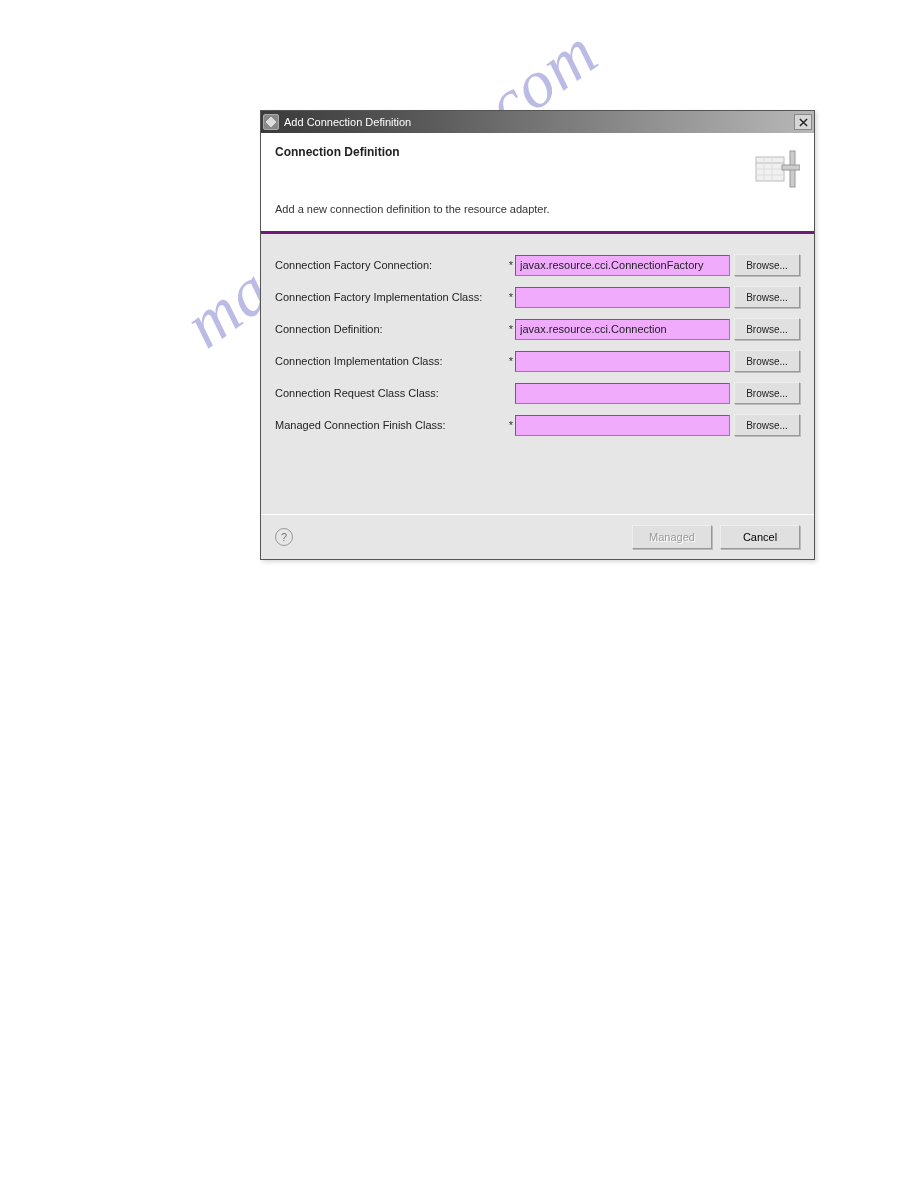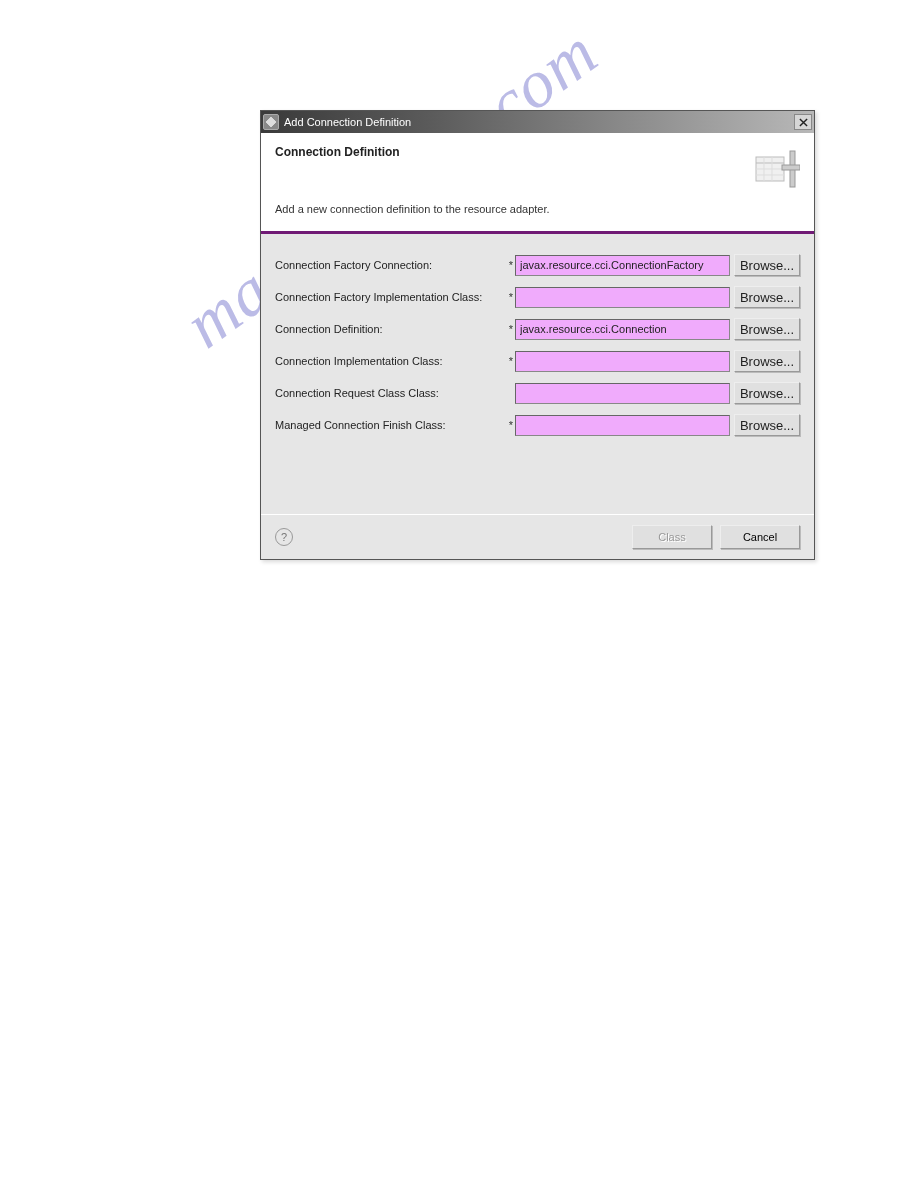--- a/index.html
+++ b/index.html
@@ -114,21 +114,21 @@
     border-left-color: #666;
   }
   .browse-btn {
     width: 66px;
     height: 22px;
     margin-left: 4px;
     background: #e0e0e0;
     border: 1px solid #999;
     border-top-color: #eee;
     border-left-color: #eee;
-    font-size: 13px;
+    font-size: 10px;
     font-family: Tahoma, Arial, sans-serif;
     color: #222;
     cursor: pointer;
     box-shadow: 1px 1px 0 #bbb;
   }
   .footer-sep {
     height: 1px;
     background: #bbb;
     border-top: 1px solid #fff;
   }
@@ -268,17 +268,17 @@
       <button class="browse-btn">Browse...</button>
     </div>
 
   </div>
 
   <div class="footer-sep"></div>
 
   <div class="footer-area">
     <div class="help-icon">?</div>
     <div class="footer-spacer"></div>
-    <button class="footer-btn disabled">Class</button>
+    <button class="footer-btn disabled">Managed</button>
     <button class="footer-btn">Cancel</button>
   </div>
 
 </div>
 
 </body></html>

